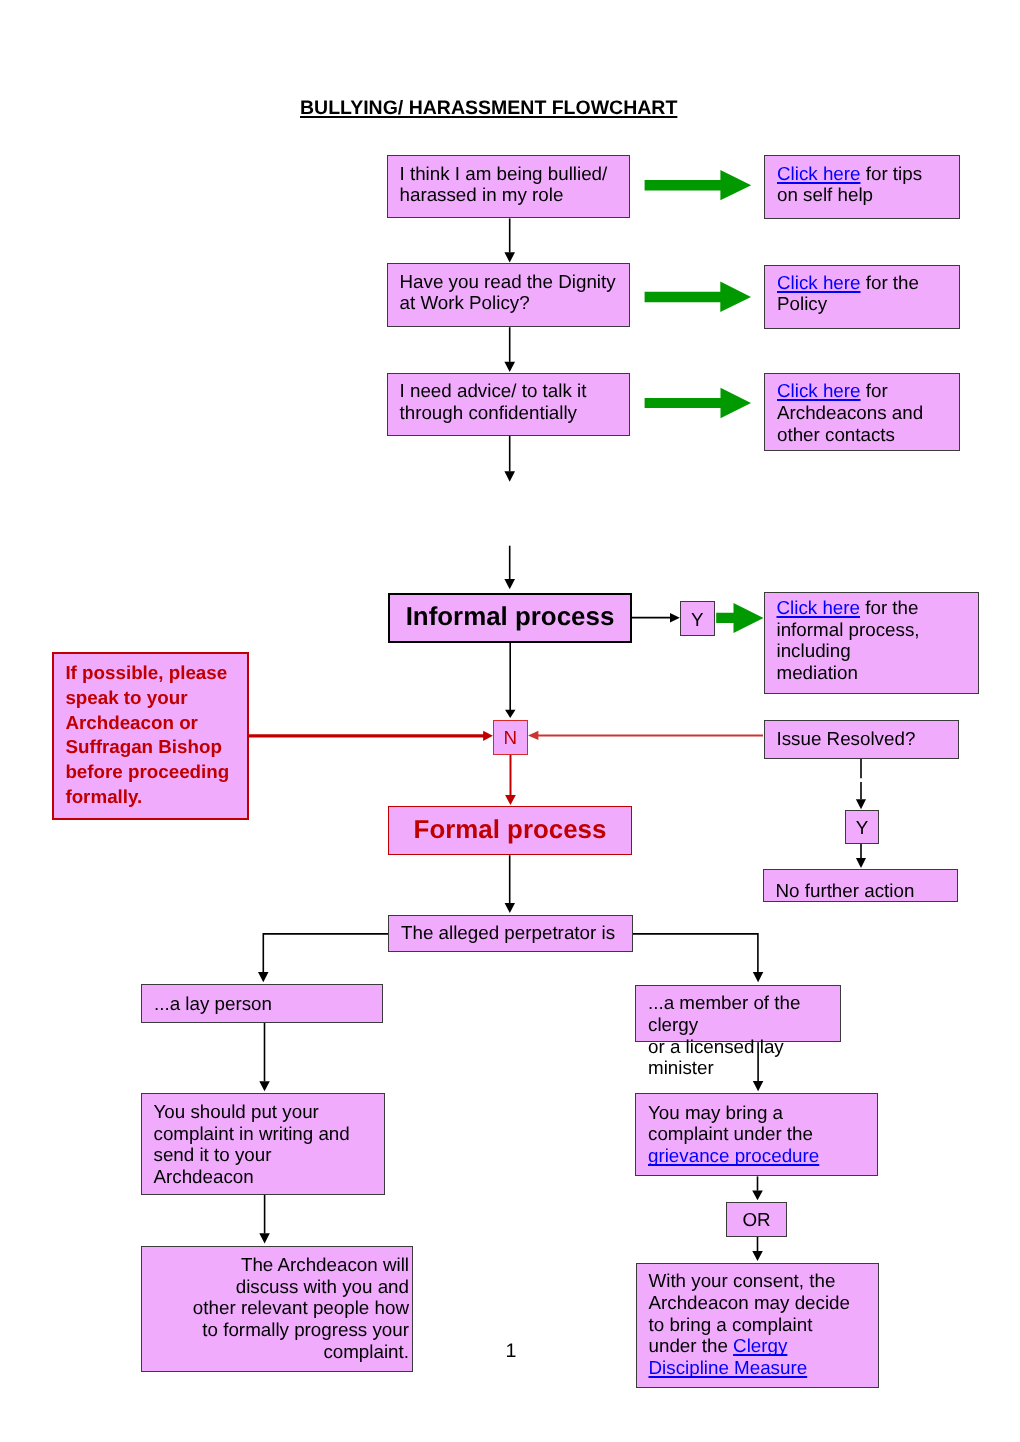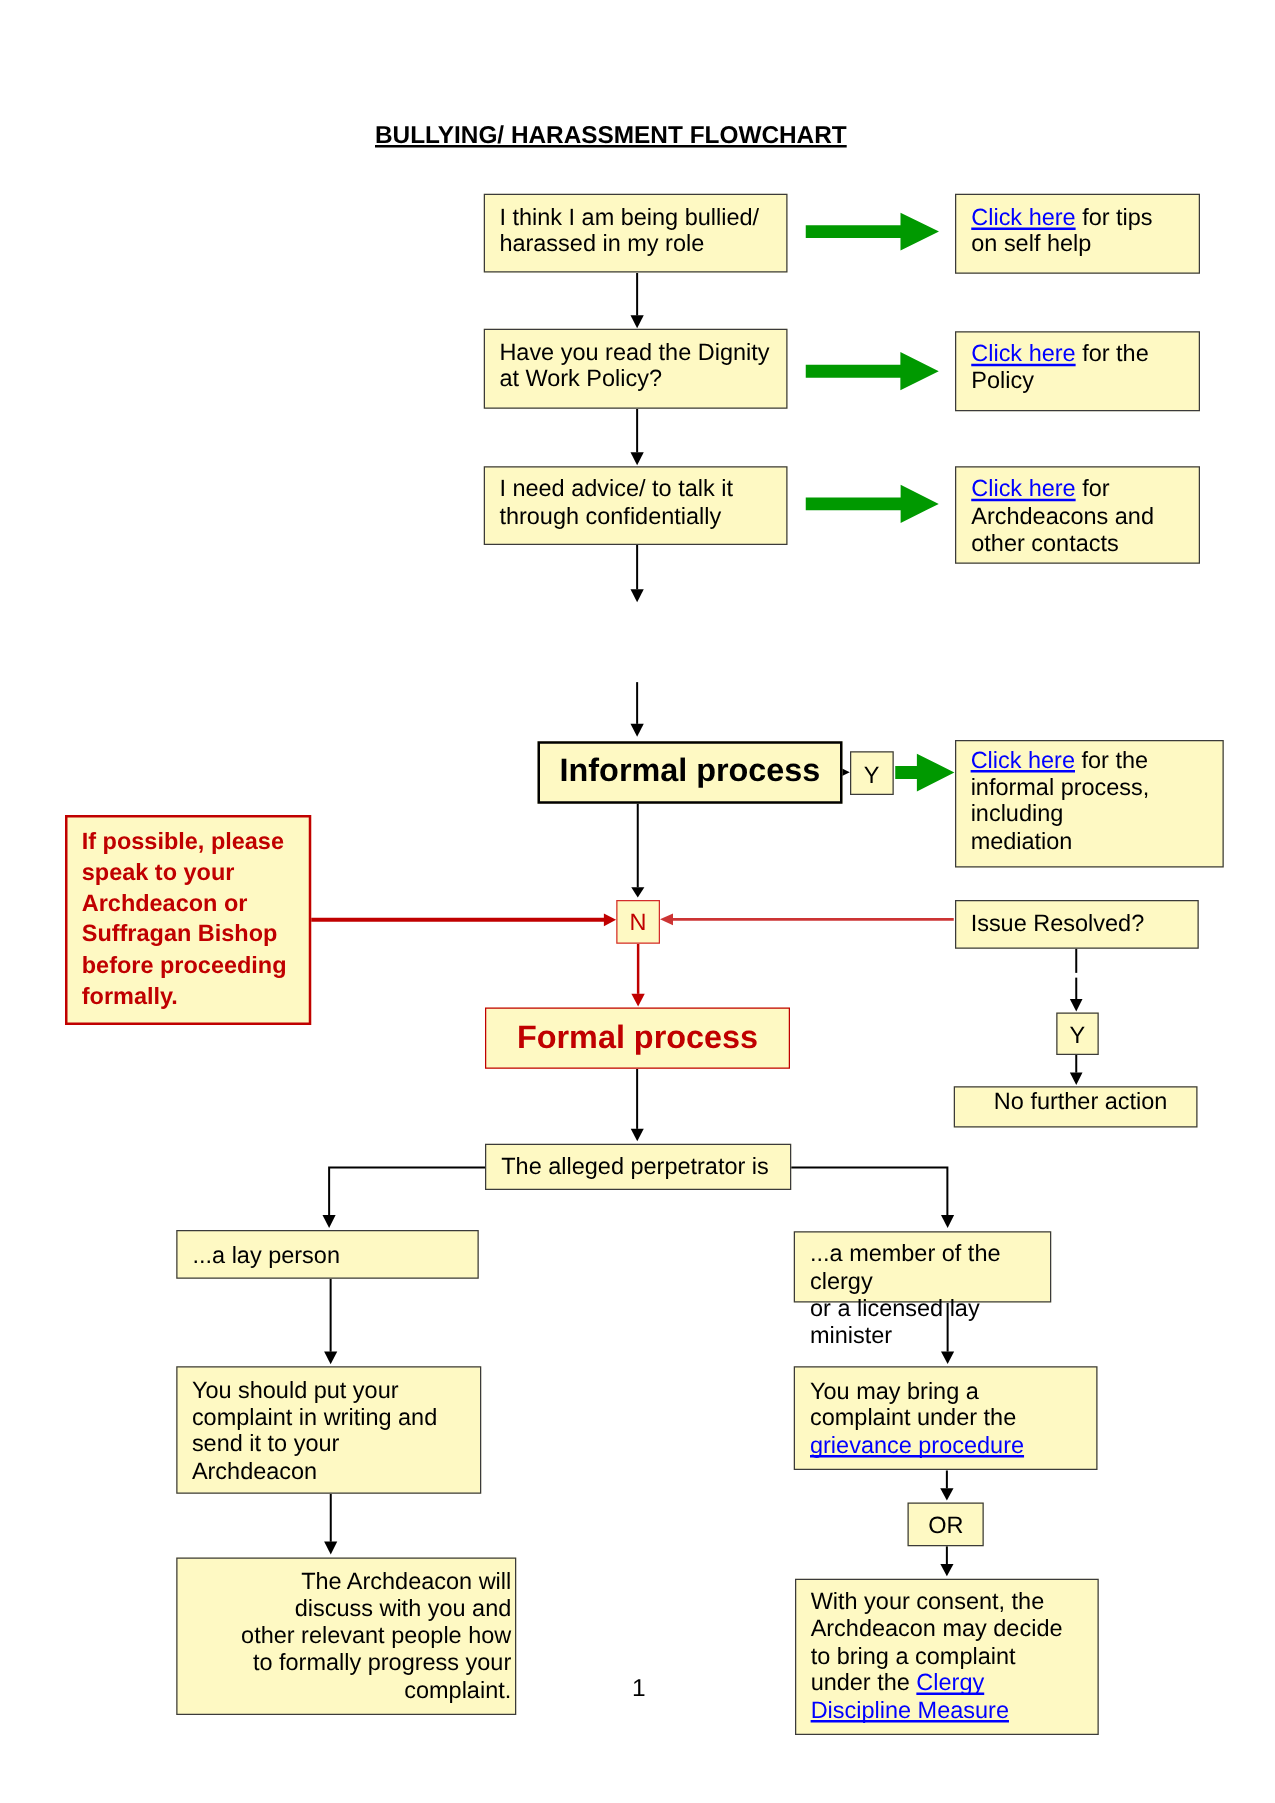--- a/index.html
+++ b/index.html
@@ -1,21 +1,21 @@
 <!DOCTYPE html>
 <html><head>
 <meta charset="utf-8">
 <title>Bullying / Harassment Flowchart</title>
 <style>
   html,body{margin:0;padding:0;background:#ffffff;}
   body{width:1020px;height:1442px;position:relative;overflow:hidden;
        font-family:"Liberation Sans", sans-serif;color:#000;
        -webkit-font-smoothing:antialiased;text-rendering:geometricPrecision;}
   #page{position:absolute;left:0;top:0;width:1020px;height:1442px;}
-  .node{position:absolute;box-sizing:border-box;background:#fef9c3;text-decoration:underline;}
+  .node{position:absolute;box-sizing:border-box;background:#f0abfc;text-decoration:underline;}
   .box{border:1.3px solid #3b3b3b;}
   .box .tx{position:absolute;left:12px;top:6.7px;right:3px;font-size:18.8px;line-height:21.67px;white-space:pre-line;}
   .title{position:absolute;font-size:19.5px;font-weight:bold;text-decoration:underline;text-underline-offset:2.3px;text-decoration-thickness:1.9px;letter-spacing:0;white-space:nowrap;}
   .lnk{color:#0000ff;text-decoration:underline;text-underline-offset:2.2px;text-decoration-thickness:1.8px;text-decoration-skip-ink:none;}
   svg.lay{position:absolute;left:0;top:0;width:1020px;height:1442px;overflow:visible;}
   .pg{position:absolute;font-size:19.6px;line-height:21.67px;}
 </style>
 </head>
 <body>
 
@@ -102,21 +102,21 @@
 
   <div class="node box" style="left:386.5px;top:263px;width:243px;height:64px;">
     <div class="tx">Have you read the Dignity<br>at Work Policy?</div>
   </div>
 
   <div class="node box" style="left:386.5px;top:372.5px;width:243px;height:63px;">
     <div class="tx">I need advice/ to talk it<br>through confidentially</div>
   </div>
 
 
-  <div class="node box" style="left:387.7px;top:592.9px;width:244.6px;height:50.3px;border-width:2px;border-color:#000;margin-left:42px;">
+  <div class="node box" style="left:387.7px;top:592.9px;width:244.6px;height:50.3px;border-width:2px;border-color:#000;">
     <div class="tx" style="left:0;right:0;top:7.4px;text-align:center;font-weight:bold;font-size:25.9px;line-height:30px;">Informal process</div>
   </div>
 
   <div class="node box" style="left:387.8px;top:805.9px;width:244.4px;height:49.4px;border-width:1.4px;border-color:#c00000;">
     <div class="tx" style="left:0;right:0;top:8px;text-align:center;font-weight:bold;font-size:25.9px;line-height:30px;color:#c00000;">Formal process</div>
   </div>
 
   <div class="node box" style="left:388px;top:914.5px;width:244.5px;height:37px;">
     <div class="tx">The alleged perpetrator is</div>
   </div>
@@ -147,21 +147,21 @@
 
   <div class="node box" style="left:763.5px;top:591.5px;width:215px;height:102.5px;">
     <div class="tx" style="top:4.4px;"><a class="lnk" href="#">Click here</a><span> for the<br>informal process,<br>including<br>mediation</span></div>
   </div>
 
   <div class="node box" style="left:763.5px;top:720px;width:195px;height:38.5px;">
     <div class="tx" style="top:7.3px;">Issue Resolved?</div>
   </div>
 
   <div class="node box" style="left:762.5px;top:868.5px;width:195px;height:33px;">
-    <div class="tx" style="top:0;text-align:center;">No further action</div>
+    <div class="tx" style="top:10px;">No further action</div>
   </div>
 
   <div class="node box" style="left:635px;top:984.5px;width:206px;height:57.5px;">
     <div class="tx">...a member of the clergy<br>or a licensed lay minister</div>
   </div>
 
   <div class="node box" style="left:635px;top:1093px;width:243px;height:83px;">
     <div class="tx" style="top:7.7px;"><span>You may bring a<br>complaint under the<br></span><a class="lnk" href="#">grievance procedure</a></div>
   </div>
 

